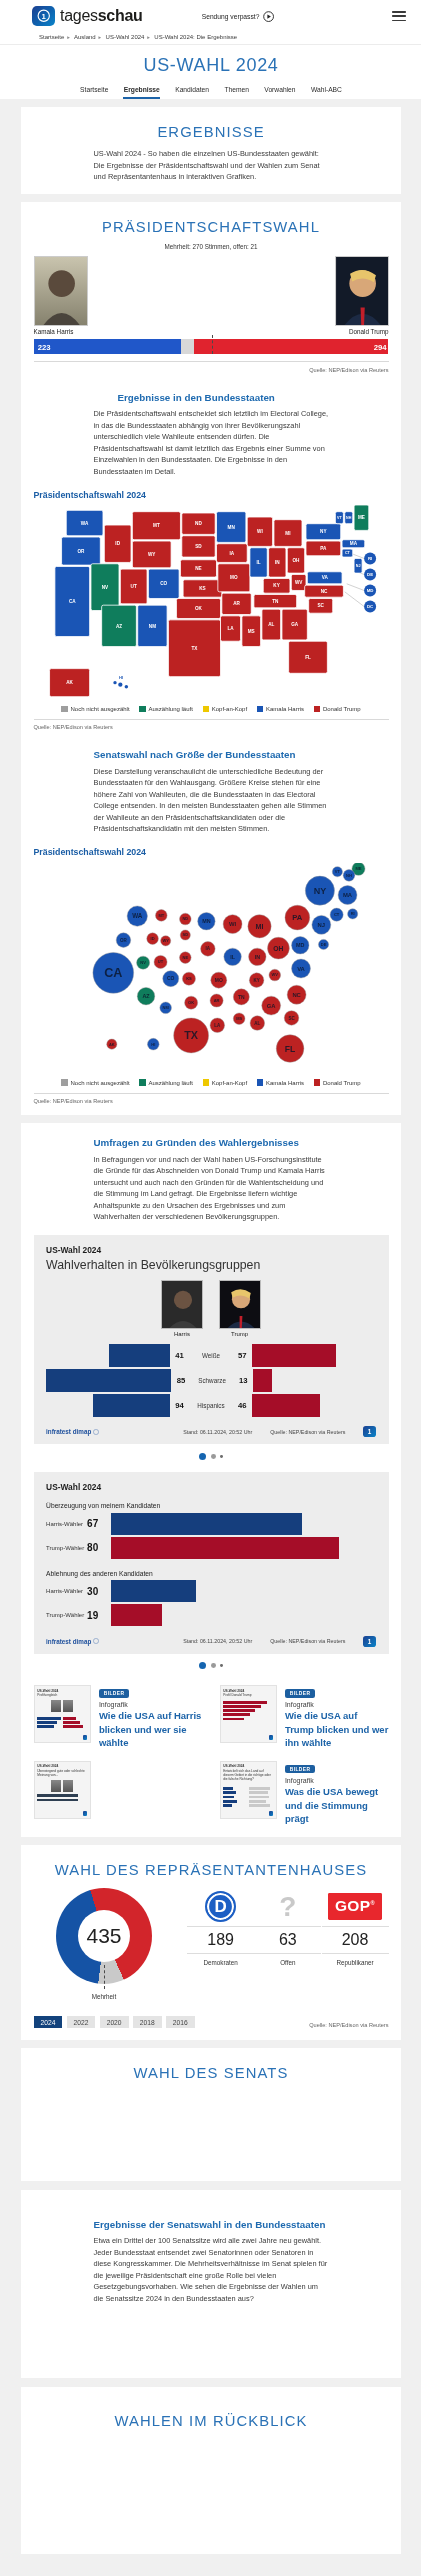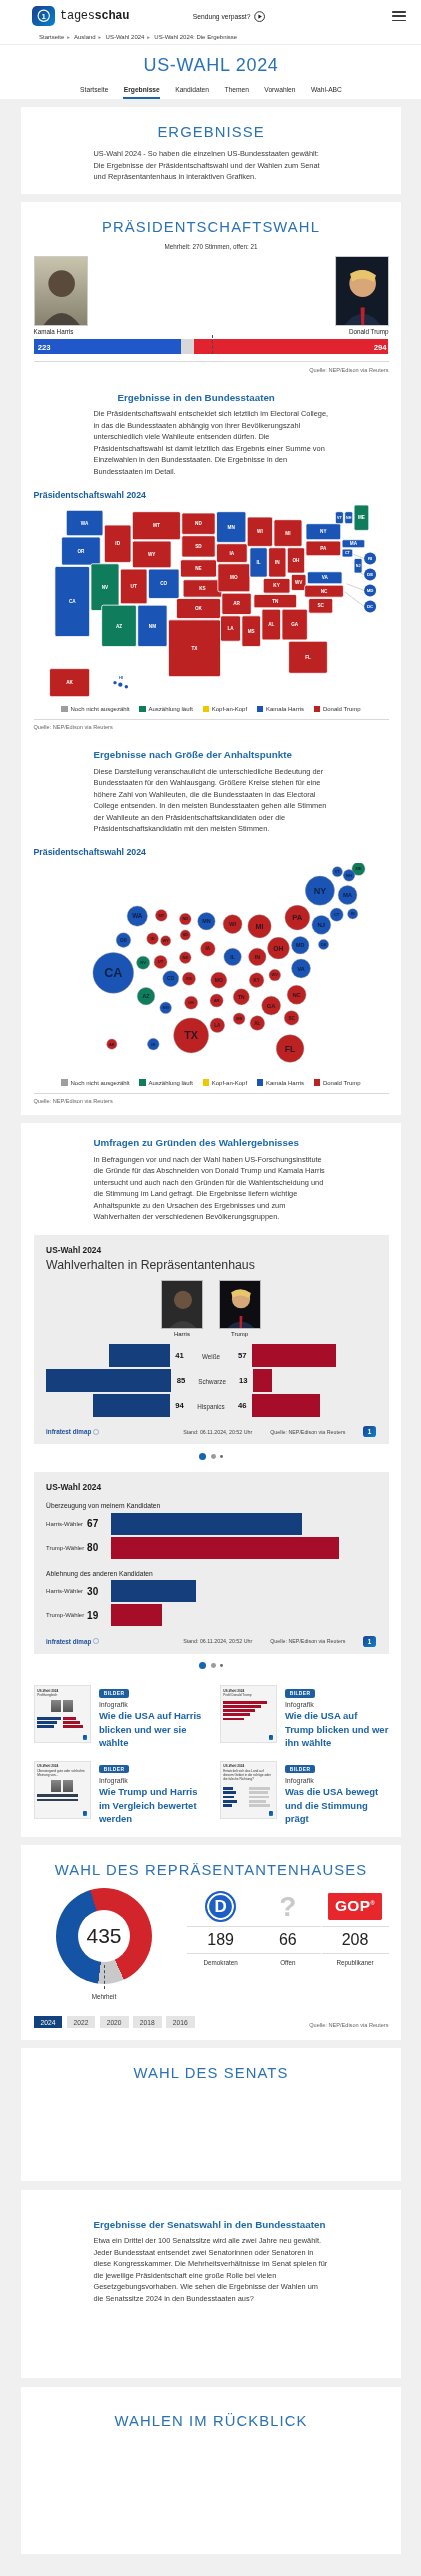--- a/index.html
+++ b/index.html
@@ -6,21 +6,21 @@
   html,body { background:#f0f0f0; }
   body { width:422px; font-family:"Liberation Sans", sans-serif; color:#1d1d1b; }
   .page { width:422px; }
 
   
   .topbar { background:#fff; display:flex; align-items:center; padding:4.2px 15.5px 2.8px 32px; height:31px; }
   .brand { display:flex; align-items:center; gap:5.6px; text-decoration:none; color:#1d1d1b; }
   .brand-icon { width:22.5px; height:19.7px; border-radius:4.9px;
       background:linear-gradient(135deg,#1c3f90 0%, #0e63b0 55%, #0b85c9 100%);
       display:flex; align-items:center; justify-content:center; }
-  .brand-word { font-size:12px; letter-spacing:-0.3px;font-family:Liberation Mono, monospace; }
+  .brand-word { font-size:16px; letter-spacing:-0.3px; }
   .brand-word b { font-weight:700; }
   .missed { margin-left:auto; margin-right:auto; display:flex; align-items:center; gap:3.5px;
       font-size:6.7px; color:#222; background:none; border:none; cursor:pointer; }
   .burger { width:14px; height:9.8px; display:flex; flex-direction:column; justify-content:space-between;
       background:none; border:none; cursor:pointer; margin-left:auto; }
   .burger span { display:block; height:1.5px; background:#3a3a3a; border-radius:0.7px; }
 
   
   .breadcrumb { background:#fff; padding:2.8px 0 4.2px 39px; font-size:6px; color:#3c3c3c;
       border-bottom:0.7px solid #ececec; }
@@ -83,21 +83,21 @@
 
   .photo-pair { display:flex; justify-content:center; gap:15.5px; margin-top:8.4px; }
   .photo-pair .mini-portrait { width:42px; height:49px; border:0.7px solid #bbb; overflow:hidden; }
   .pair-labels { display:flex; justify-content:center; gap:41px; font-size:6px; color:#222; margin:2.1px 0 5.6px; }
 
   .demo-row { display:flex; align-items:center; height:25px; }
   .demo-left { width:128px; display:flex; justify-content:flex-end; }
   .demo-right { width:128px; }
   .bar-l { height:22.5px; background:#153e7d; }
   .bar-r { height:22.5px; background:#a50d28; }
-  .demo-mid { width:85px; display:flex; align-items:flex-end; justify-content:space-between; padding:0 5.6px; }
+  .demo-mid { width:85px; display:flex; align-items:center; justify-content:space-between; padding:0 5.6px; }
   .demo-num { font-size:7.7px; font-weight:700; color:#111; width:14px; }
   .demo-cat { font-size:6.3px; color:#333; text-align:center; }
 
   .dec-group-label { font-size:6.7px; color:#222; margin:9.8px 0 2.8px; }
   .dec-row { display:flex; align-items:center; height:24px; }
   .dec-label { width:41px; font-size:6px; color:#333; }
   .dec-num { width:24px; font-size:10px; font-weight:700; color:#111; }
   .dec-bar { height:22px; }
 
   .dots { display:flex; justify-content:center; align-items:center; gap:4.9px; margin:8.4px 0 2.8px; }
@@ -495,21 +495,21 @@
             <i class="sw" style="background: rgb(188, 34, 34);"></i>
             <span>Donald Trump</span>
           </span>
       </div>
       <hr class="divider">
       <div class="source">Quelle: NEP/Edison via Reuters</div>
     </div>
 
     <div class="cw sub">
       <div style="margin-left:60px;">
-        <a class="h-link" href="#">Ergebnisse nach Größe der Anhaltspunkte</a>
+        <a class="h-link" href="#">Senatswahl nach Größe der Bundesstaaten</a>
       </div>
       <p class="text-col">Diese Darstellung veranschaulicht die unterschiedliche Bedeutung der Bundesstaaten für den Wahlausgang. Größere Kreise stehen für eine höhere Zahl von Wahlleuten, die die Bundesstaaten in das Electoral College entsenden. In den meisten Bundesstaaten gehen alle Stimmen der Wahlleute an den Präsidentschaftskandidaten oder die Präsidentschaftskandidatin mit den meisten Stimmen.</p>
       <h4 class="h-chart">Präsidentschaftswahl 2024</h4>
       <svg id="bubble-map" class="mapchart" width="355" height="211" viewBox="0 0 470 290">
           <g>
             <circle cx="437" cy="8" r="9" fill="#0f7d5c" stroke="#9a9a9a" stroke-width="0.6"></circle>
             <text x="437" y="9.992857142857144" text-anchor="middle" font-size="5.58" fill="rgba(10,20,40,0.8)" font-weight="bold">ME</text>
           </g>
           <g>
             <circle cx="408" cy="12" r="7" fill="#1a55b5" stroke="#9a9a9a" stroke-width="0.6"></circle>
@@ -737,21 +737,21 @@
 
   <section class="card">
     <div class="cw">
       <div style="margin-left:60px;">
         <a class="h-link" href="#">Umfragen zu Gründen des Wahlergebnisses</a>
       </div>
       <p class="text-col">In Befragungen vor und nach der Wahl haben US-Forschungsinstitute die Gründe für das Abschneiden von Donald Trump und Kamala Harris untersucht und auch nach den Gründen für die Wahlentscheidung und die Stimmung im Land gefragt. Die Ergebnisse liefern wichtige Anhaltspunkte zu den Ursachen des Ergebnisses und zum Wahlverhalten der verschiedenen Bevölkerungsgruppen.</p>
 
       <div class="infocard">
         <div class="ic-kicker">US-Wahl 2024</div>
-        <div class="ic-title">Wahlverhalten in Repräsentantenhaus</div>
+        <div class="ic-title">Wahlverhalten in Bevölkerungsgruppen</div>
         <div class="photo-pair">
           <div class="mini-portrait">
             <svg width="42" height="49" viewBox="0 0 60 70">
                 <rect width="60" height="70" fill="#2a2a2a"></rect>
                 <circle cx="30" cy="27" r="13" fill="#6b5342"></circle>
                 <path d="M8 70 Q30 44 52 70 Z" fill="#3c3c3c"></path>
               </svg>
           </div>
           <div class="mini-portrait">
             <svg width="42" height="49" viewBox="0 0 60 70">
@@ -926,25 +926,20 @@
             <span class="tfaces">
                 <span class="tface"></span>
                 <span class="tface"></span>
               </span>
             <span class="tbars" style="margin-top:2.8px;">
                 <i style="width:41px; background:#2e3f52;"></i>
                 <i style="width:41px; background:#2e3f52;"></i>
               </span>
             <span class="tfoot"></span>
           </span>
-          <span>
-            <span class="badge">BILDER</span>
-            <span class="t-kicker" style="display:block">Infografik</span>
-            <span class="t-title">Wie Trump und Harris im Vergleich bewertet werden</span>
-          </span>
         </a>
         <a class="teaser" href="#">
           <span class="thumb">
             <span class="thumb-k">US-Wahl 2024</span>
             <span class="thumb-t" style="display:block">Entwickelt sich das Land auf diesem Gebiet in die richtige oder die falsche Richtung?</span>
             <span style="display:flex; gap:2.1px; margin-top:2.1px;">
               <span class="tbars blue" style="flex:1">
                   <i style="width:40%"></i>
                   <i style="width:55%"></i>
                   <i style="width:45%"></i>
@@ -987,21 +982,21 @@
             <div class="stat-logo">
                 <span class="d-disc">D</span>
               </div>
             <div class="stat-num">189</div>
             <div class="stat-label">Demokraten</div>
           </div>
           <div class="stat">
             <div class="stat-logo">
                 <span class="q-mark">?</span>
               </div>
-            <div class="stat-num">66</div>
+            <div class="stat-num">63</div>
             <div class="stat-label">Offen</div>
           </div>
           <div class="stat">
             <div class="stat-logo">
                 <span class="gop-box"><span>GOP</span><sup>®</sup></span>
               </div>
             <div class="stat-num">208</div>
             <div class="stat-label">Republikaner</div>
           </div>
         </div>

